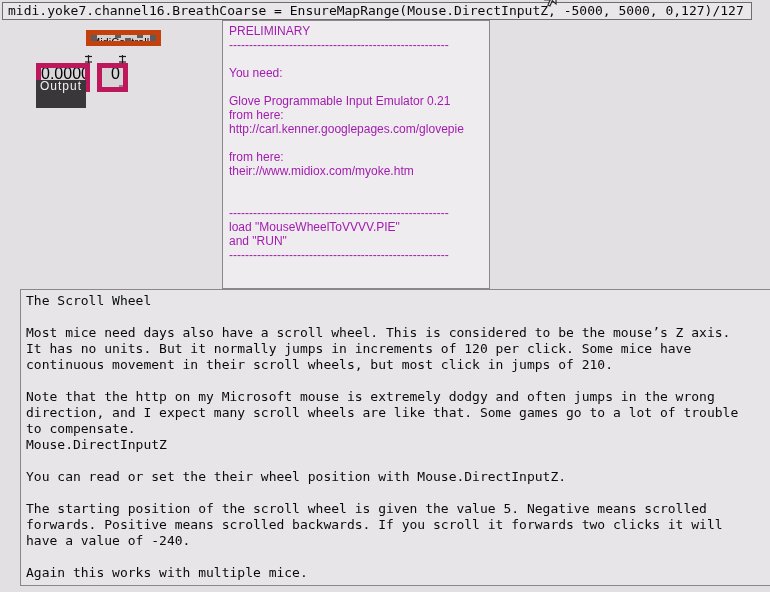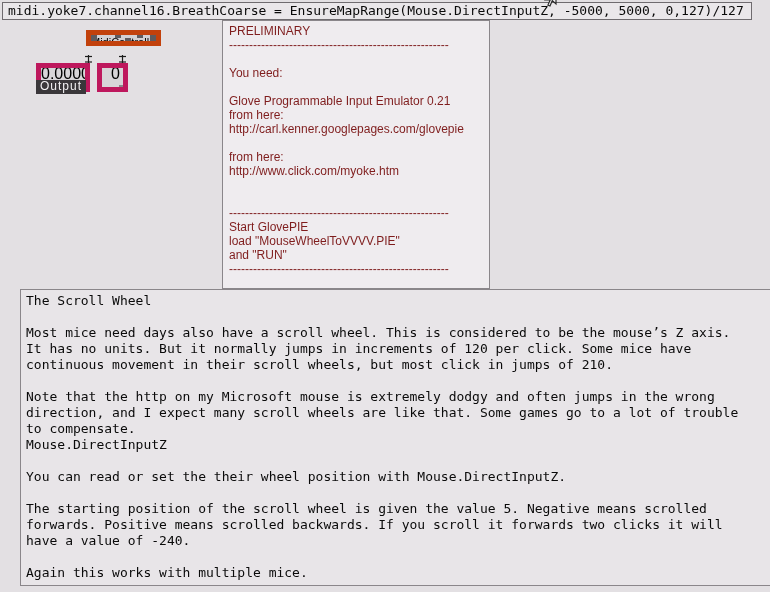--- a/index.html
+++ b/index.html
@@ -37,37 +37,37 @@
     background:#d8d5d8; border:5px solid #be185d;
     font-size:16px; color:#000; text-align:right;
     padding:0 3px 0 0; line-height:12px; overflow:hidden;
   }
   .iobox-pin {
     position:absolute; width:4px; height:3px; background:#8a868a;
   }
 
   
   .output-label {
-    position:absolute; left:36px; top:80px; height:14px;
+    position:absolute; left:36px; top:80px; height:28px;
     background:#3a373a; color:#f2f0f2;
     font-size:12px; line-height:13px; padding:0 4px; letter-spacing:1px;
     white-space:nowrap;
   }
 
   
   svg.links { position:absolute; left:0; top:0; pointer-events:none; }
 
   
   .prelim-box {
     position:absolute; left:222px; top:20px; width:268px; height:269px;
     background:#efecef; border:1px solid #8a868a;
     padding:3px 0 0 6px; overflow:hidden;
   }
   .prelim-box .line {
-    font-size:12px; line-height:14px; color:#7f1d1d;
+    font-size:12px; line-height:14px; color:#a21caf;
     white-space:pre; overflow:hidden;
   }
 
   
   .doc-box {
     position:absolute; left:20px; top:289px; width:765px; height:297px;
     background:#e8e5e8; border:1px solid #8a868a;
     padding:3px 0 0 5px; overflow:hidden;
   }
   .doc-box .line {
@@ -127,25 +127,24 @@
       <div class="line">PRELIMINARY</div>
       <div class="line">-------------------------------------------------------</div>
       <div class="line">&nbsp;</div>
       <div class="line">You need:</div>
       <div class="line">&nbsp;</div>
       <div class="line">Glove Programmable Input Emulator 0.21</div>
       <div class="line">from here:</div>
       <div class="line">http://carl.kenner.googlepages.com/glovepie</div>
       <div class="line">&nbsp;</div>
       <div class="line">from here:</div>
-      <div class="line">http://www.click.com/myoke.htm</div>
+      <div class="line">their://www.midiox.com/myoke.htm</div>
       <div class="line">&nbsp;</div>
       <div class="line">&nbsp;</div>
       <div class="line">-------------------------------------------------------</div>
-      <div class="line">Start GlovePIE</div>
       <div class="line">load "MouseWheelToVVVV.PIE"</div>
       <div class="line">and "RUN"</div>
       <div class="line">-------------------------------------------------------</div>
     </div>
 
   <div class="doc-box">
       <div class="line">The Scroll Wheel</div>
       <div class="line">&nbsp;</div>
       <div class="line">Most mice need days also have a scroll wheel. This is considered to be the mouse’s Z axis.</div>
       <div class="line">It has no units. But it normally jumps in increments of 120 per click. Some mice have</div>

